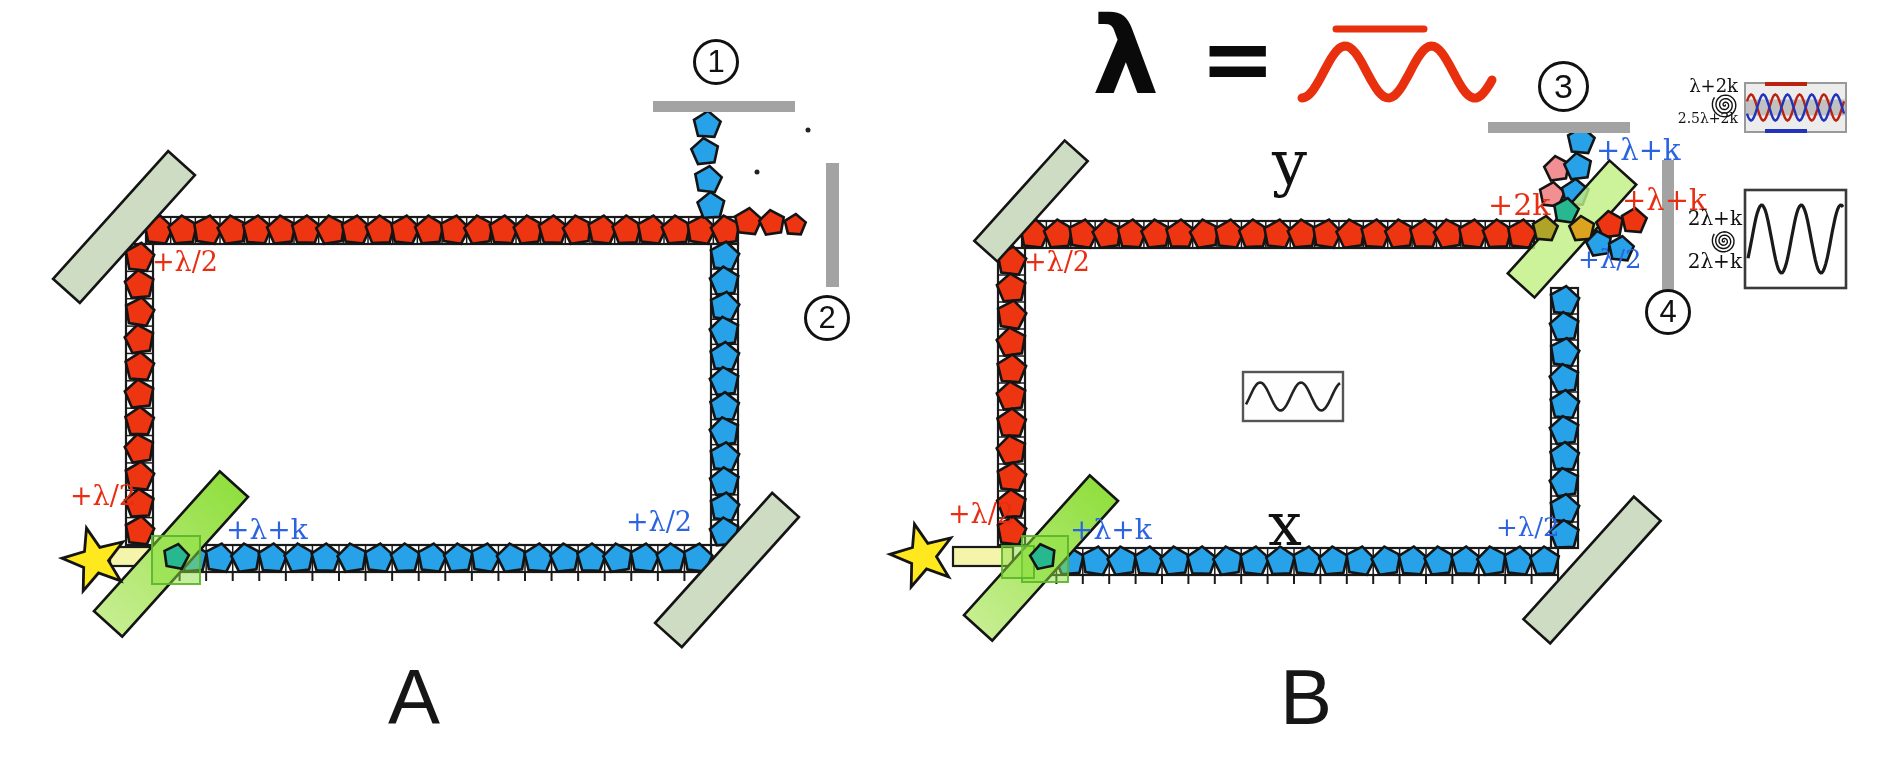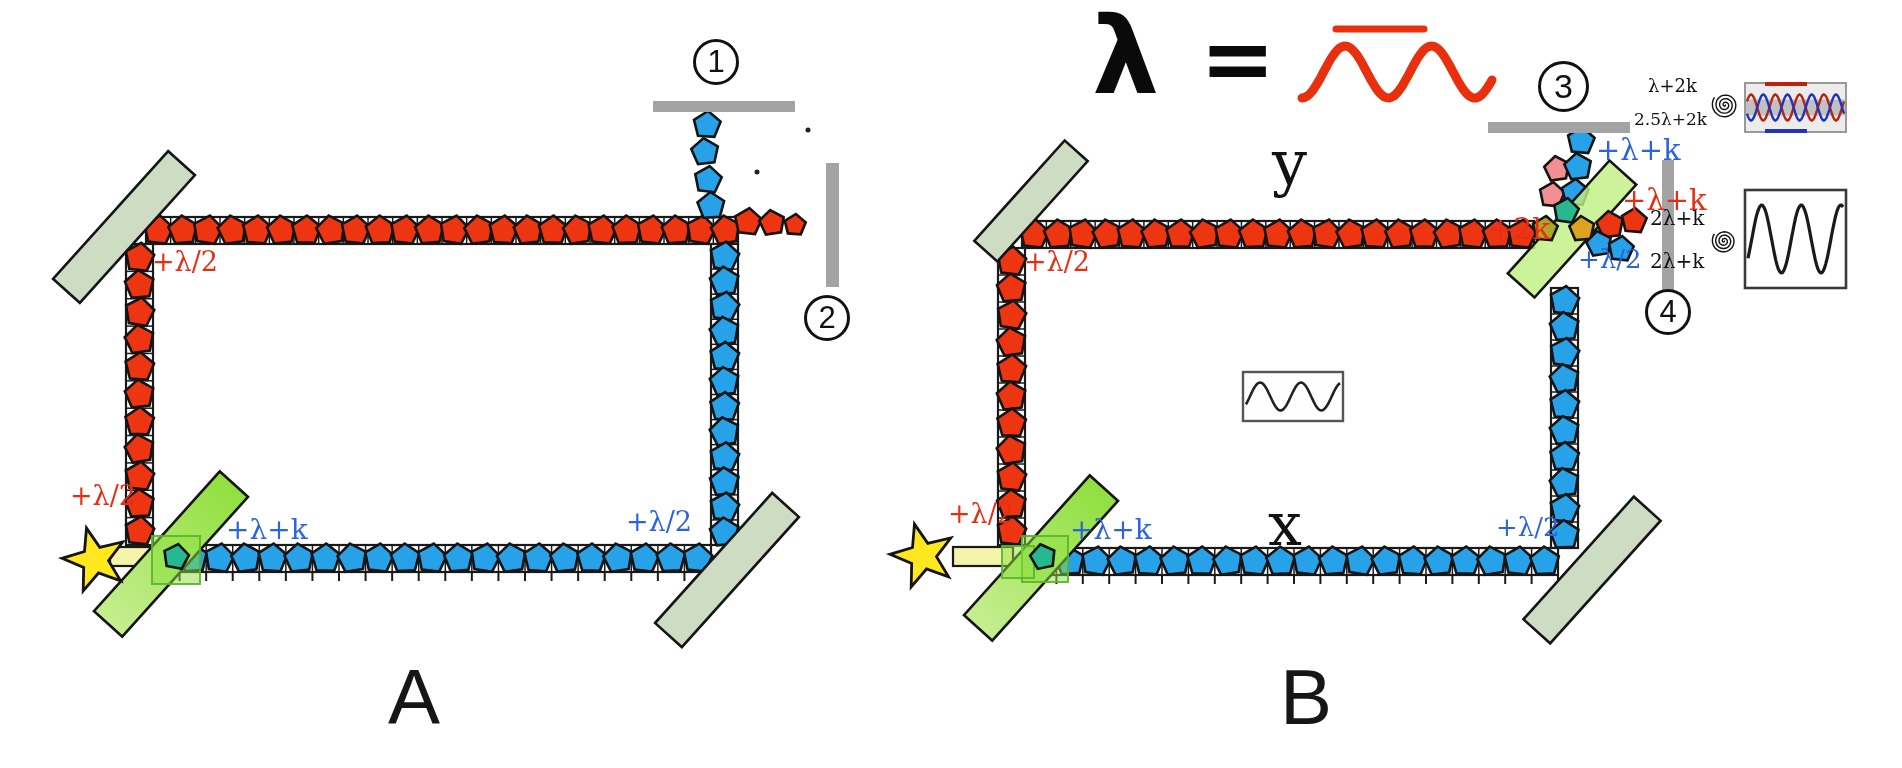--- a/index.html
+++ b/index.html
@@ -13,21 +13,21 @@
   
   #lbl-a-ul{left:152px;top:248px;font-size:27px;}
   #lbl-a-src{left:70px;top:482px;font-size:27px;}
   #lbl-a-lk{left:226px;top:516px;font-size:28px;}
   #lbl-a-br{left:626px;top:508px;font-size:27px;}
   
   #lbl-b-ul{left:1024px;top:248px;font-size:27px;}
   #lbl-b-src{left:948px;top:500px;font-size:27px;}
   #lbl-b-lk{left:1070px;top:516px;font-size:28px;}
   #lbl-b-br{left:1496px;top:514px;font-size:26px;}
-  #lbl-b2k{left:1488px;top:190px;font-size:30px;margin-top:24px;}
+  #lbl-b2k{left:1488px;top:190px;font-size:30px;}
   #lbl-bup{left:1596px;top:136px;font-size:29px;}
   #lbl-bright{left:1622px;top:186px;font-size:29px;}
   #lbl-bdown{left:1578px;top:246px;font-size:26px;}
   
   #lbl-y{left:1272px;top:132px;font-size:62px;font-weight:normal;color:#111;}
   #lbl-x{left:1268px;top:494px;font-size:60px;font-weight:normal;color:#111;}
   
   .pname{position:absolute;font-family:"Liberation Sans",sans-serif;font-weight:400;
          font-size:78px;color:#161616;line-height:1;}
   #name-a{left:388px;top:658px;}
@@ -39,24 +39,24 @@
         font-family:"DejaVu Sans",sans-serif;color:#0a0a0a;line-height:1;}
   
   .port{position:absolute;box-sizing:border-box;width:46px;height:46px;border:3px solid #111;
         border-radius:50%;background:#fff;display:flex;align-items:center;justify-content:center;
         font-family:"Liberation Sans",sans-serif;font-size:31px;color:#111;}
   #port-1{left:693px;top:39px;}
   #port-2{left:804px;top:295px;}
   #port-3{left:1538px;top:61px;width:51px;height:51px;font-size:34px;}
   #port-4{left:1645px;top:289px;}
   
-  .inslbl{position:absolute;font-weight:normal;color:#111;text-align:left;line-height:1;
+  .inslbl{position:absolute;font-weight:normal;color:#111;text-align:right;line-height:1;
           font-family:"DejaVu Serif",serif;}
   #il-beat-top{left:1648px;top:77px;width:90px;font-size:18px;}
-  #il-beat-bot{left:1634px;top:111px;width:104px;font-size:17px;}
+  #il-beat-bot{left:1634px;top:111px;width:104px;font-size:14px;}
   #il-sum-top{left:1650px;top:208px;width:92px;font-size:20px;}
   #il-sum-bot{left:1650px;top:251px;width:92px;font-size:20px;}
 </style>
 </head>
 <body>
 
 <div id="canvas">
   <svg id="fig" width="1902" height="768" viewBox="0 0 1902 768">
       <defs>
         <linearGradient id="bsgrad" x1="0" y1="0" x2="1" y2="0">

